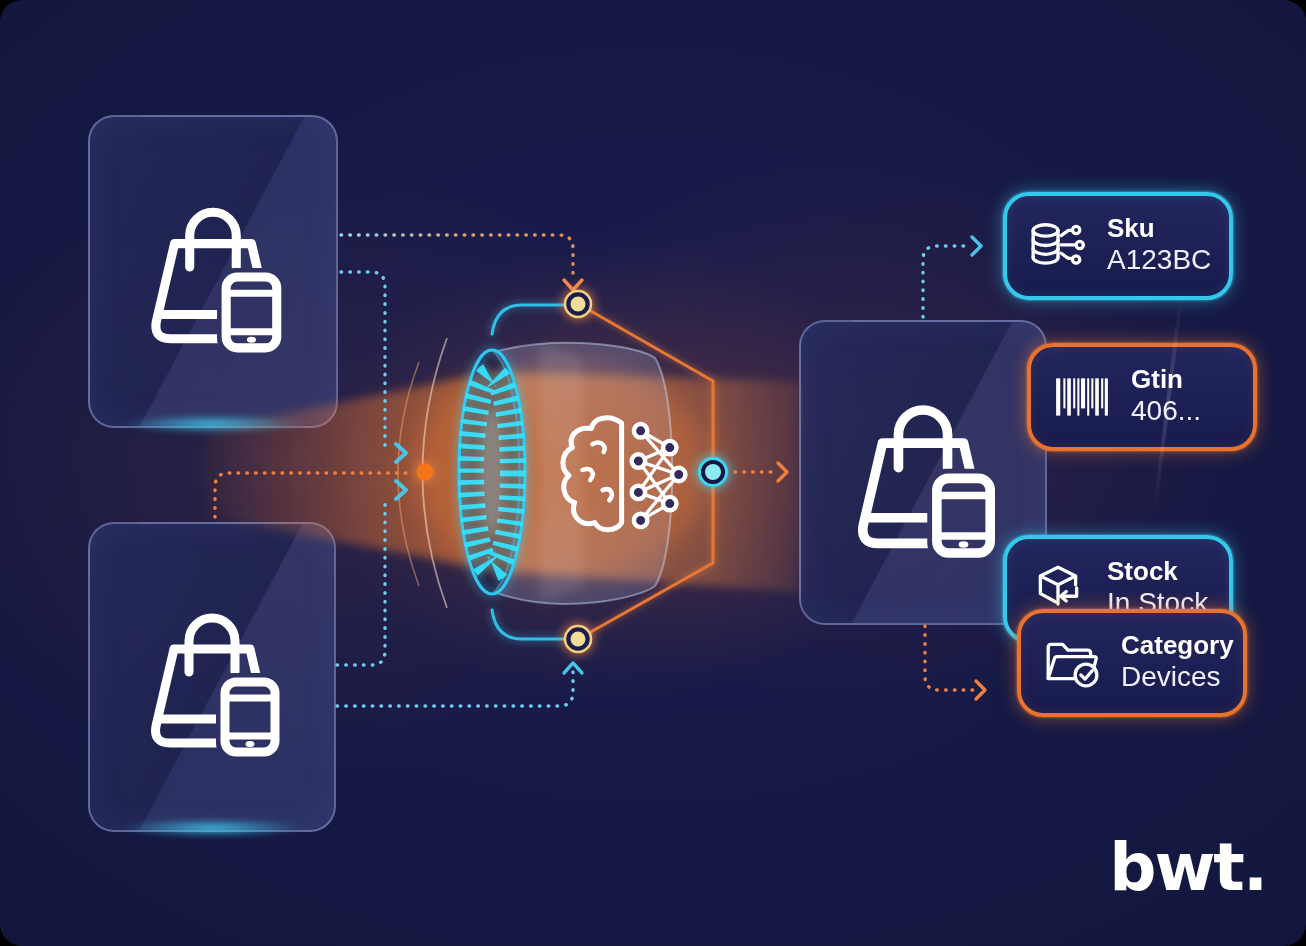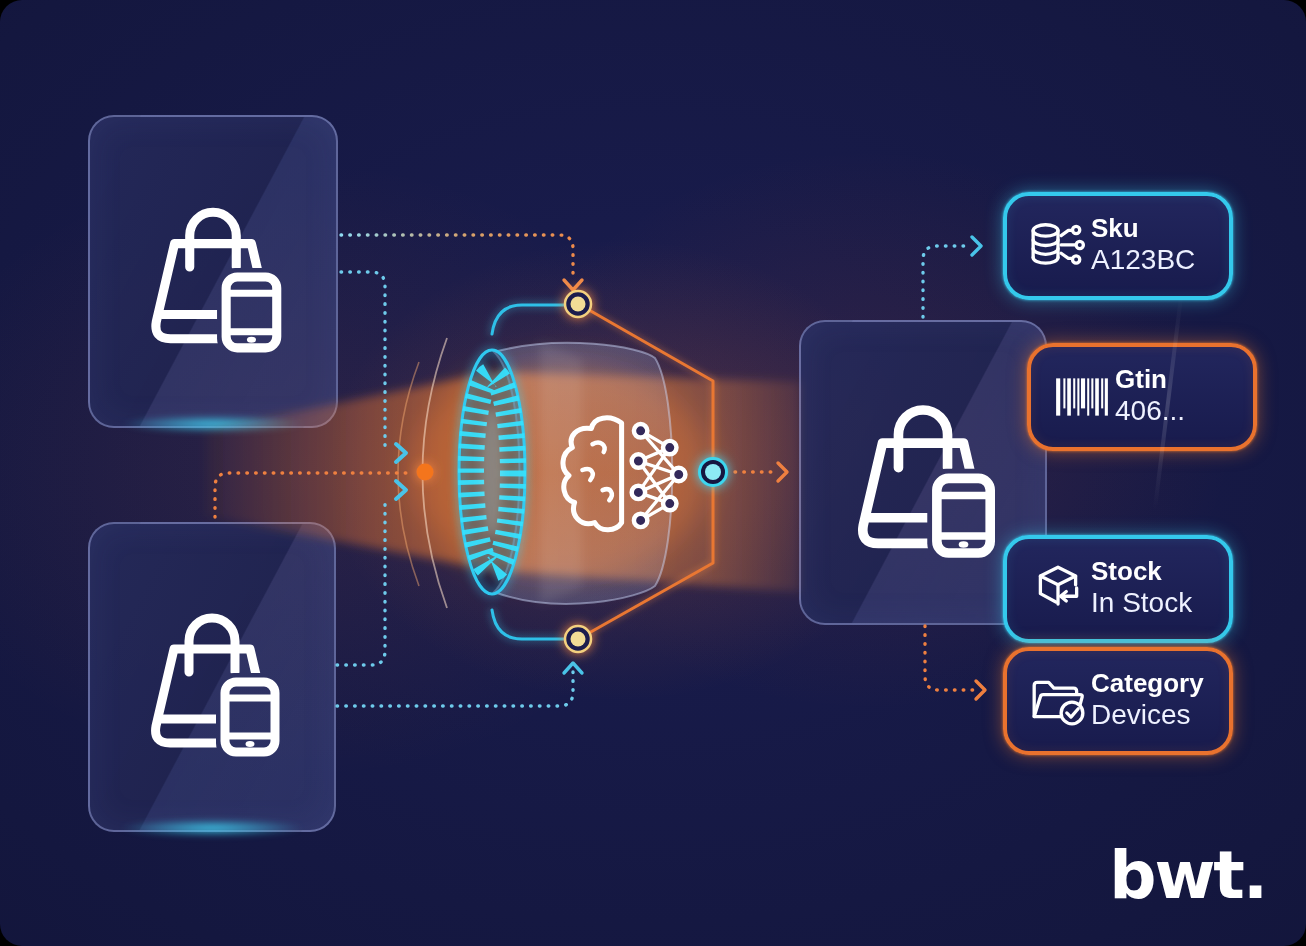--- a/index.html
+++ b/index.html
@@ -25,37 +25,37 @@
     background:radial-gradient(ellipse at center, rgba(62,220,250,.85), rgba(62,220,250,0) 70%);
     filter:blur(3px);
   }
   .card-a{left:88px;top:115px;width:250px;height:313px;}
   .card-b{left:88px;top:522px;width:248px;height:310px;}
   .card-c{left:799px;top:320px;width:248px;height:305px;}
   .card svg{display:block;}
   
   .chip{
     position:absolute;left:1003px;width:230px;height:108px;z-index:4;border-radius:26px;
-    box-sizing:border-box;display:flex;align-items:center;gap:4px;padding-left:22px;
+    box-sizing:border-box;display:flex;align-items:center;gap:20px;padding-left:22px;
     background:linear-gradient(180deg,#22265d 0%,#181b4d 100%);
   }
   .chip--cyan{border:4px solid var(--cyan,#34c9ec);box-shadow:0 0 18px rgba(62,210,244,.45),0 0 3px rgba(62,210,244,.9),inset 0 0 12px rgba(62,210,244,.12);}
   .chip--orange{border:4px solid var(--orange,#e9722e);box-shadow:0 0 18px rgba(238,122,46,.5),0 0 3px rgba(238,122,46,.9),inset 0 0 12px rgba(238,122,46,.12);}
   .chip-icon{width:58px;height:58px;flex:0 0 auto;}
   .chip-label{font-weight:bold;font-size:26px;line-height:1.12;}
   .chip-value{font-size:28px;line-height:1.22;color:#eef1ff;}
   
   .fx{position:absolute;left:0;top:0;z-index:3;pointer-events:none;}
   .dot{fill:none;stroke-width:3.4;stroke-linecap:round;stroke-dasharray:.6 8.2;}
   .arr{fill:none;stroke-width:3.4;stroke-linecap:round;stroke-linejoin:round;}
   .chev{fill:none;stroke-width:4;stroke-linecap:round;stroke-linejoin:round;}
   
   .streak{position:absolute;left:1166px;top:295px;width:4px;height:215px;z-index:5;opacity:.45;transform:rotate(7deg);
     background:linear-gradient(rgba(255,255,255,0),rgba(255,255,255,.35),rgba(255,255,255,0));}
-  .logo{position:absolute;right:40px;bottom:32px;z-index:5;font-family:"DejaVu Sans",sans-serif;
+  .logo{position:absolute;right:40px;bottom:40px;z-index:5;font-family:"DejaVu Sans",sans-serif;
     font-weight:bold;font-size:66px;letter-spacing:-2px;color:#fff;}
 </style>
 </head>
 <body>
 
 <div class="stage">
 
   <div class="card card-a card--glow">
     <svg width="152" height="172" viewBox="0 0 150 170">
       <defs>
@@ -300,21 +300,21 @@
         <path d="M46,25 V33 H31"></path>
         <path d="M36,28.5 L30.5,33 L36,37.5"></path>
       </g>
     </svg>
     <div class="chip-text">
       <div class="chip-label">Stock</div>
       <div class="chip-value">In Stock</div>
     </div>
   </div>
 
-  <div class="chip chip--orange" style="top:647px;">
+  <div class="chip chip--orange" style="top:609px;margin-left:14px;">
     <svg class="chip-icon" viewBox="0 0 56 52">
       <g fill="none" stroke="#fff" stroke-width="3.2" stroke-linecap="round" stroke-linejoin="round">
         <path d="M5,41 V11 Q5,8 8,8 H19 L24,13.5 H43 Q46,13.5 46,16.5 V19"></path>
         <path d="M5,41 L11,21.8 Q11.5,19.8 13.8,19.8 H49 Q52,19.8 51.3,22.3 L46.2,41 H5"></path>
         <circle cx="41.5" cy="37.5" r="10.5" fill="#1b1e52"></circle>
         <path d="M36.5,37.5 L40.5,41.5 L47.5,33.5"></path>
       </g>
     </svg>
     <div class="chip-text">
       <div class="chip-label">Category</div>

